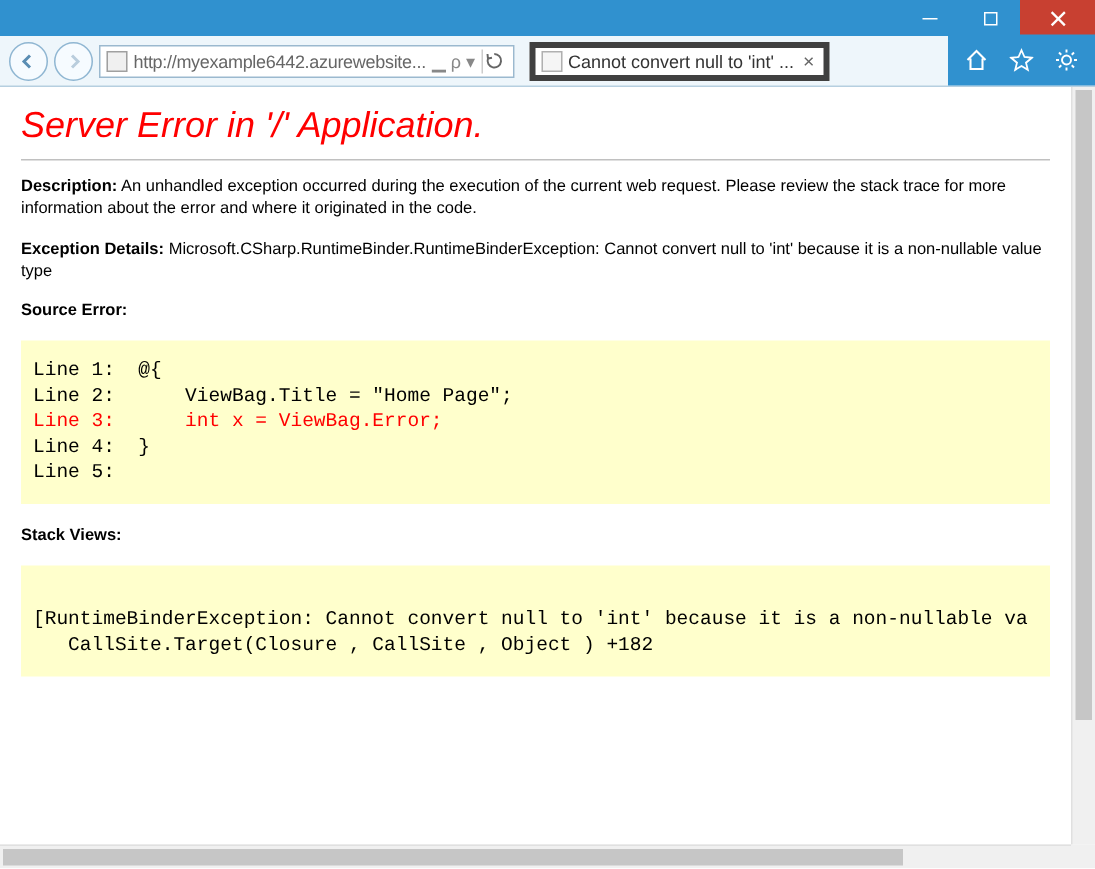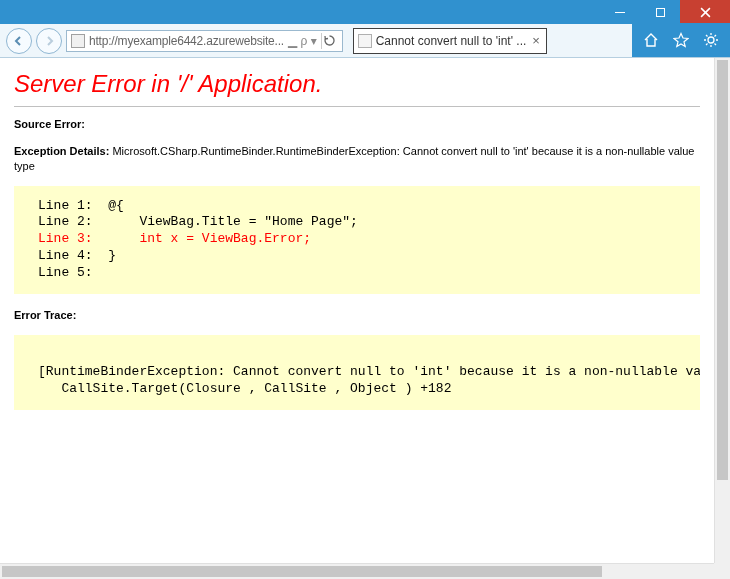--- a/index.html
+++ b/index.html
@@ -17,21 +17,21 @@
   
   .toolbar { height: 34px; background: #eef6fb; border-bottom: 1px solid #b6cfe0; display: flex; align-items: center; padding: 0 6px; gap: 4px; }
   .nav-btn { width: 26px; height: 26px; border: 1px solid #8fb6d2; border-radius: 50%; display: flex; align-items: center; justify-content: center; background: #f6fbff; }
   .nav-btn svg { width: 12px; height: 12px; }
   .addr { flex: 0 0 255px; height: 22px; border: 1px solid #9bb9cf; background: #fff; display: flex; align-items: center; padding: 0 4px; }
   .addr-icon { width: 14px; height: 14px; border: 1px solid #a0a0a0; background: #f0f0f0; margin-right: 4px; flex-shrink: 0; }
   .addr-text { font-size: 12px; color: #666; white-space: nowrap; overflow: hidden; text-overflow: ellipsis; flex: 1; letter-spacing: -0.2px; }
   .addr-suffix { font-size: 12px; color: #888; margin: 0 4px; white-space: nowrap; }
   .addr-sep { width: 1px; height: 16px; background: #ccc; }
   .addr-refresh { width: 16px; display: flex; align-items: center; justify-content: center; color: #555; }
-  .tab { margin-left: 6px; height: 26px; border: 1px solid #404040; background: #fff; display: flex; align-items: center; padding: 0 6px 0 4px; max-width: 210px; }
+  .tab { margin-left: 6px; height: 26px; border: 4px solid #404040; background: #fff; display: flex; align-items: center; padding: 0 6px 0 4px; max-width: 210px; }
   .tab-icon { width: 14px; height: 14px; border: 1px solid #b0b0b0; background: #f5f5f5; margin-right: 4px; flex-shrink: 0; }
   .tab-text { font-size: 12px; color: #333; white-space: nowrap; overflow: hidden; flex: 1; }
   .tab-x { font-size: 13px; color: #666; margin-left: 6px; }
   .tool-spacer { flex: 1; }
   .tool-icon { width: 22px; height: 22px; display: flex; align-items: center; justify-content: center; color: #fff; }
   .tool-icon svg { width: 16px; height: 16px; }
   .toolbar-right { background: #3091cf; height: 34px; display: flex; align-items: center; padding: 0 8px; gap: 8px; margin: -1px -6px 0 0; }
 
   
   .viewport { height: calc(579px - 24px - 34px); position: relative; overflow: hidden; background: #fff; }
@@ -41,21 +41,21 @@
   .hscroll { position: absolute; left: 0; right: 16px; bottom: 0; height: 16px; background: #f0f0f0; border-top: 1px solid #e0e0e0; }
   .hthumb { position: absolute; top: 2px; bottom: 2px; left: 2px; width: 600px; background: #c6c6c6; }
   .scroll-corner { position: absolute; right: 0; bottom: 0; width: 16px; height: 16px; background: #f0f0f0; }
 
   
   h1.err { font-family: Liberation Sans, sans-serif; color: red; font-weight: normal; font-size: 24px; margin: 2px 0 8px 0; font-style: italic; }
   hr.thick { border: none; border-top: 1px solid silver; margin: 2px 0 10px 0; width: 100%; }
   h2.sub { font-family: "Trebuchet MS", Verdana, sans-serif; color: #800000; font-weight: normal; font-size: 19px; margin: 0 0 14px 0; font-style: italic; letter-spacing: -0.2px; }
   .para { font-size: 11px; color: #000; margin: 0 0 12px 0; line-height: 1.35; }
   .para b { font-weight: bold; font-size: 11px; }
-  .code-block { background: #ffffcc; padding: 12px 24px; margin: 4px 0 14px 0; font-family: Consolas, "Courier New", monospace; font-size: 13px; white-space: pre; overflow: hidden; line-height: 1.3; }
+  .code-block { background: #ffffcc; padding: 12px 8px; margin: 4px 0 14px 0; font-family: Consolas, "Courier New", monospace; font-size: 13px; white-space: pre; overflow: hidden; line-height: 1.3; }
   .code-block .hl { color: red; }
   .srcfile { font-size: 11px; margin-bottom: 12px; }
   .srcfile b { font-weight: bold; }
 </style>
 </head>
 <body>
 
 <div class="titlebar">
   <div class="tb-btn">
       <span class="tb-icon-line"></span>
@@ -118,36 +118,40 @@
         </svg>
     </div>
   </div>
 </div>
 
 <div class="viewport">
   <div class="page">
     <h1 class="err">Server Error in '/' Application.</h1>
     <hr class="thick">
 
-
-    <p class="para"><b>Source Error:</b></p>
+    <p class="para">
+      <b>Description:</b>
+      <span>An unhandled exception occurred during the execution of the current web request. Please review the stack trace for more information about the error and where it originated in the code.</span>
+    </p>
 
     <p class="para">
       <b>Exception Details:</b>
       <span>Microsoft.CSharp.RuntimeBinder.RuntimeBinderException: Cannot convert null to 'int' because it is a non-nullable value type</span>
     </p>
+
+    <p class="para"><b>Source Error:</b></p>
 
     <div class="code-block"><span>Line 1:  @{</span>
 <span>Line 2:      ViewBag.Title = "Home Page";</span>
 <span class="hl">Line 3:      int x = ViewBag.Error;</span>
 <span>Line 4:  }</span>
 <span>Line 5:</span></div>
 
 
-    <p class="para"><b>Error Trace:</b></p>
+    <p class="para"><b>Stack Views:</b></p>
 
     <div class="code-block">
 <span>[RuntimeBinderException: Cannot convert null to 'int' because it is a non-nullable va
    CallSite.Target(Closure , CallSite , Object ) +182</span></div>
   </div>
 
   <div class="vscroll">
       <div class="vthumb"></div>
     </div>
   <div class="hscroll">

